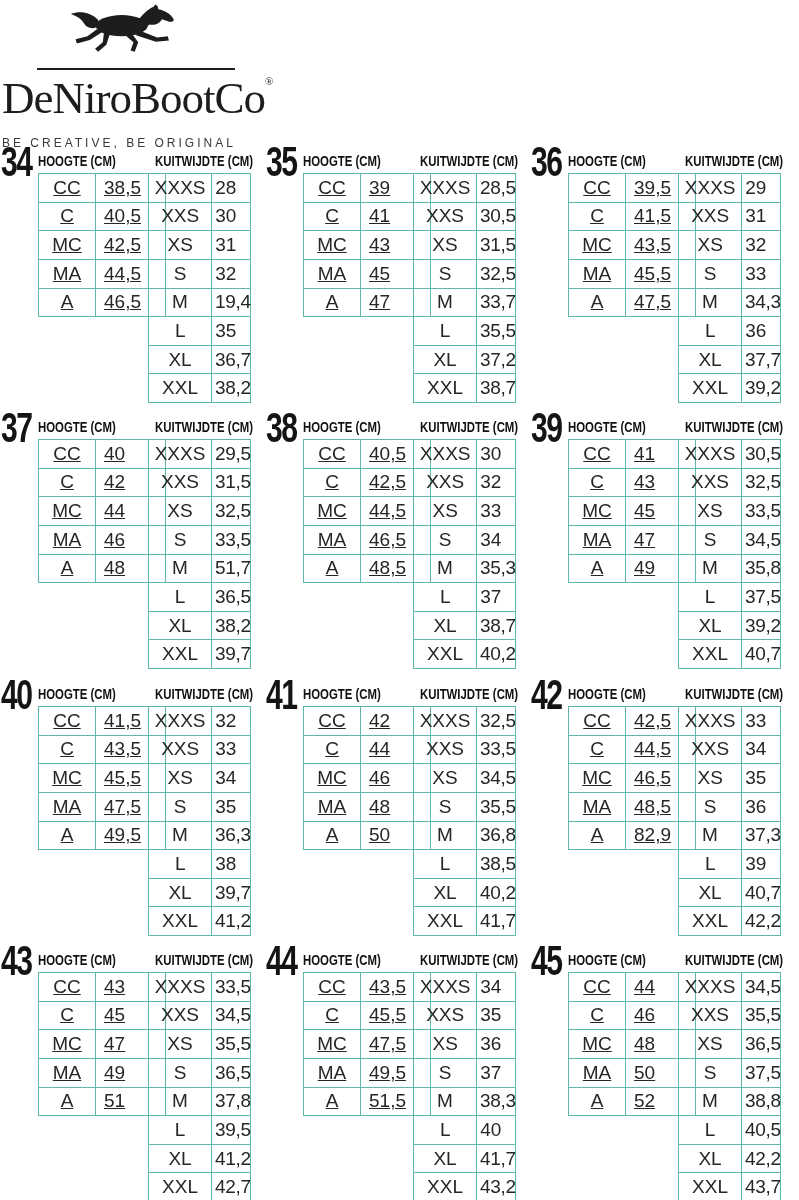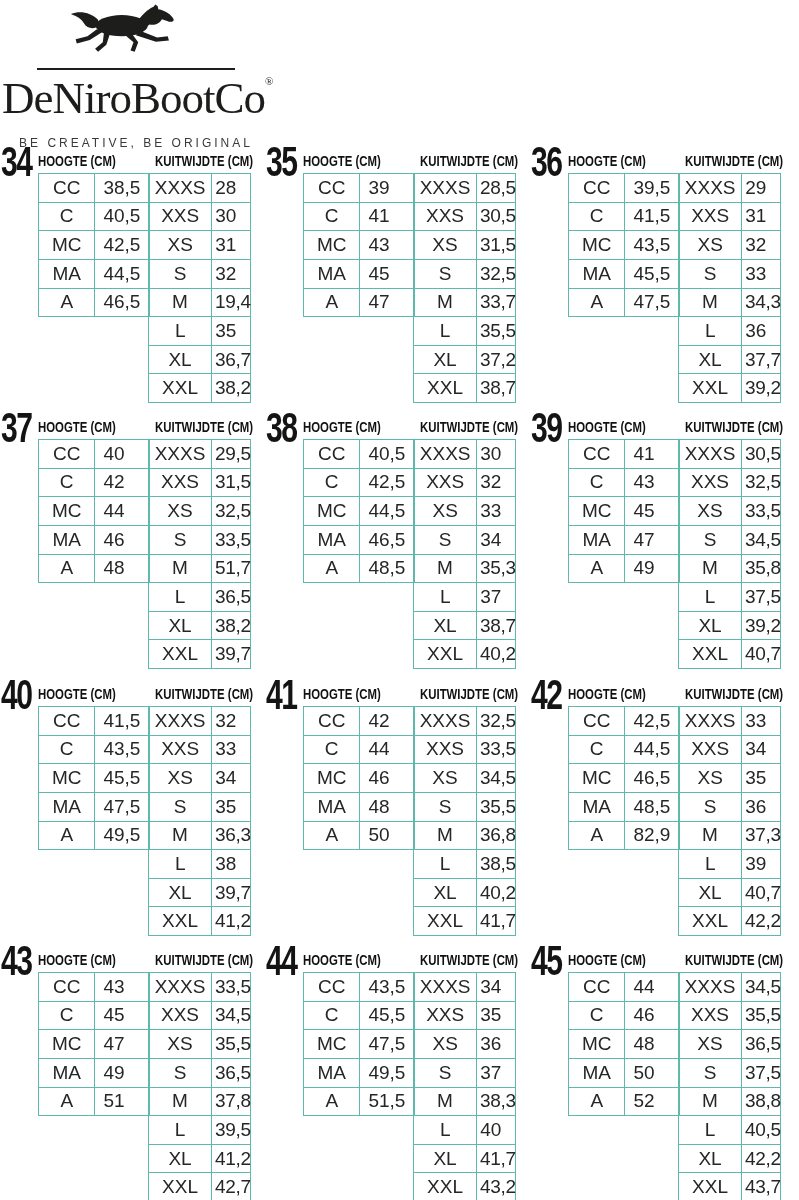--- a/index.html
+++ b/index.html
@@ -1,37 +1,37 @@
 <!DOCTYPE html>
 <html style="--teal: #5eb9ac;"><head>
 <meta charset="utf-8">
 <style>
   html,body{margin:0;padding:0;background:#ffffff;}
   .page{position:relative;width:799px;height:1200px;background:#fff;overflow:hidden;
         font-family:"Liberation Sans",sans-serif;color:#262626;}
 
   
-  .logo{position:absolute;left:2px;top:4px;width:268px;text-align:center;}
+  .logo{position:absolute;left:2px;top:4px;width:268px;}
   .horse{display:block;width:124px;height:60px;margin:0 auto;position:relative;left:-9px;}
   .rule{width:198px;height:2px;background:#1d1d1b;margin:4px auto 6px;}
   .brand{font-family:"Liberation Serif",serif;font-size:45px;line-height:1;color:#1d1d1b;
          letter-spacing:-1px;white-space:nowrap;}
   .brand sup{font-size:11px;vertical-align:28px;letter-spacing:0;}
   .tagline{margin-top:15px;font-size:12px;letter-spacing:3px;color:#3a3a3a;white-space:nowrap;}
 
   
   .size-block{position:absolute;width:265px;height:255px;}
   .num{position:absolute;left:1px;top:-5px;font-size:43px;font-weight:900;color:#141414;
        letter-spacing:-2px;transform:scaleX(.70);transform-origin:left top;line-height:1;}
   .hdr{position:absolute;top:8px;font-size:15px;font-weight:700;color:#111;white-space:nowrap;
        transform:scaleX(.76);transform-origin:left top;letter-spacing:0px;line-height:1;}
   .hdr-h{left:38px;}
   .hdr-k{left:155px;}
   .tbl{position:absolute;top:28px;border:1px solid var(--teal,#5eb9ac);box-sizing:border-box;}
-  .tbl-h{left:38px;width:112px;}
+  .tbl-h{left:38px;width:128px;text-decoration:underline;}
   .tbl-k{left:148px;width:103px;}
   .row{display:flex;height:27.65px;border-bottom:1px solid var(--teal,#5eb9ac);}
   .row:last-child{border-bottom:none;}
   .cell{display:flex;align-items:center;font-size:19px;color:#262626;box-sizing:border-box;}
   .lab{justify-content:center;border-right:1px solid var(--teal,#5eb9ac);}
   .tbl-h .lab{width:57px;}
   .tbl-h .val{width:54px;padding-left:8px;}
   .tbl-k .lab{width:64px;}
   .tbl-k .val{width:38px;padding-left:3px;letter-spacing:-0.3px;}
 </style>

